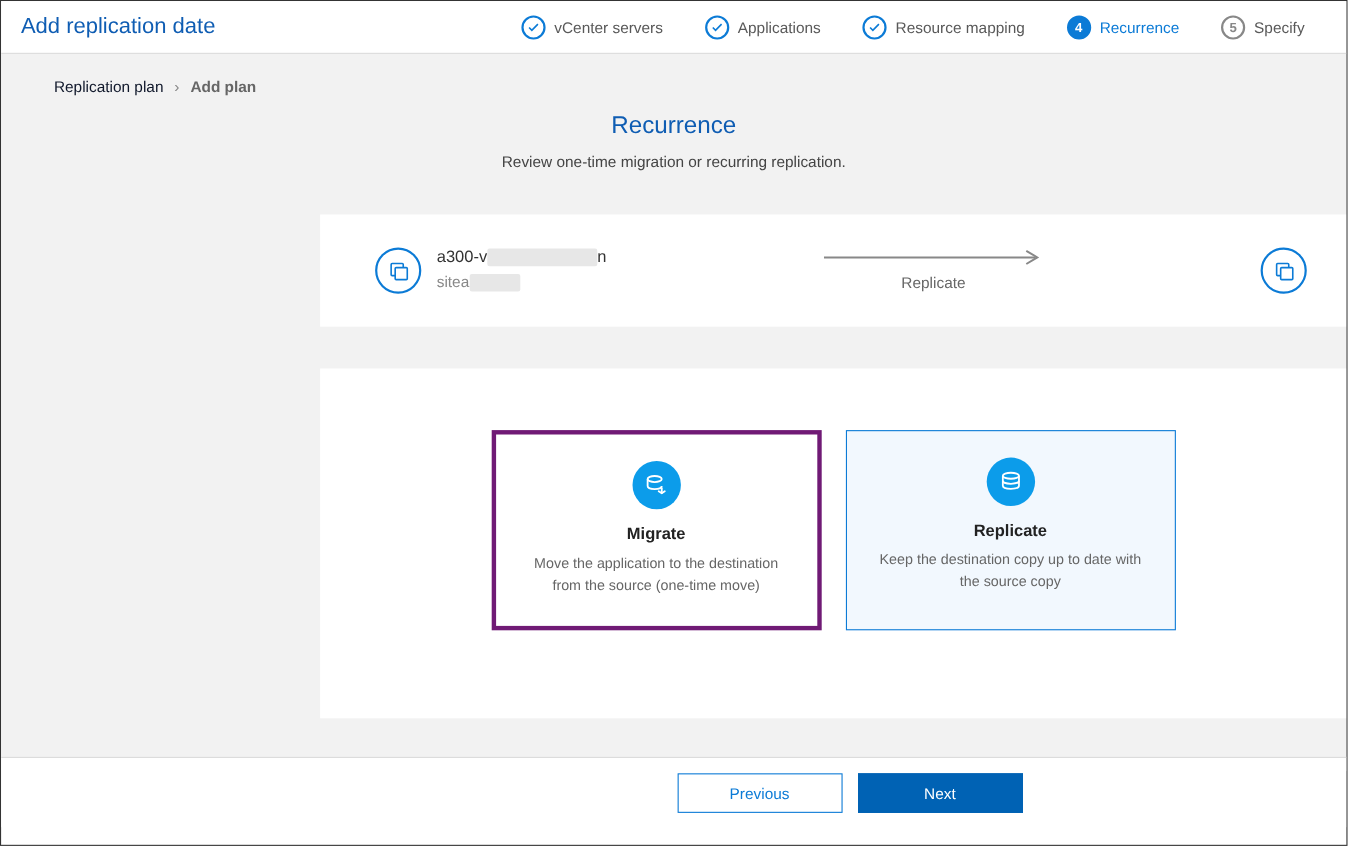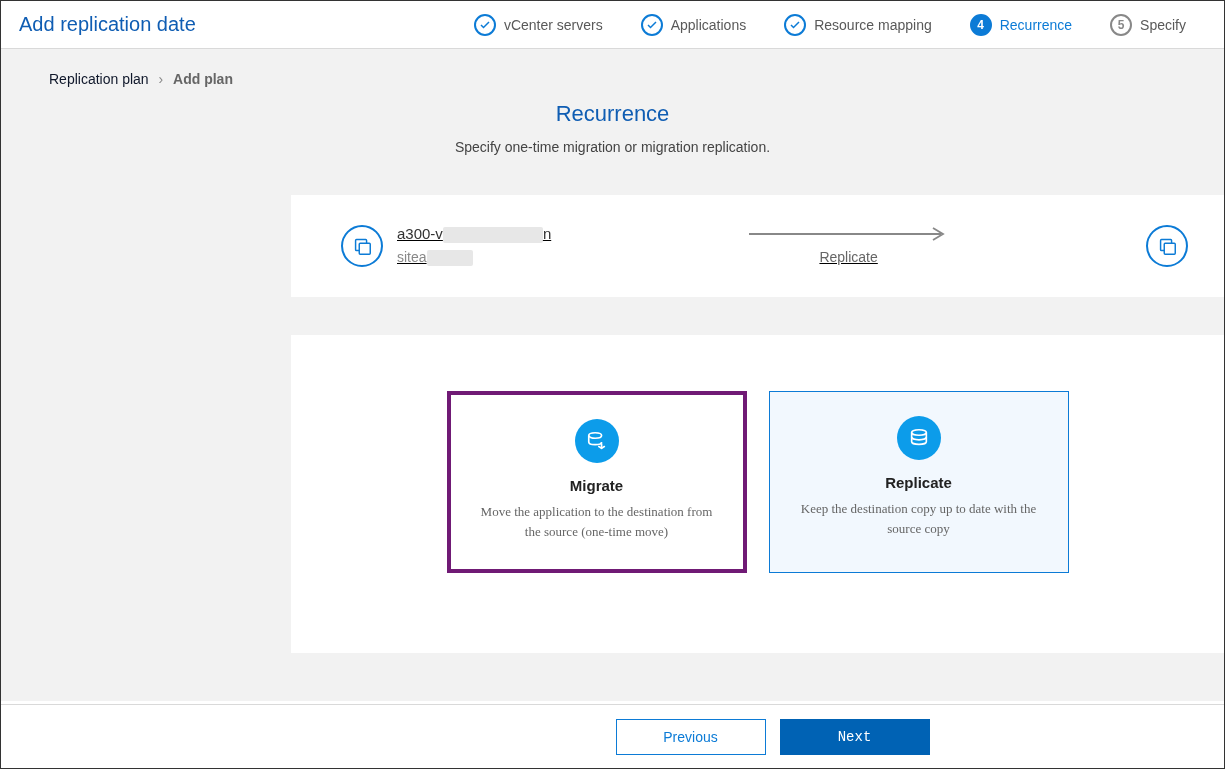--- a/index.html
+++ b/index.html
@@ -94,21 +94,20 @@
       text-align: center;
       font-size: 14px;
       color: #444;
       margin-top: 12px;
       margin-bottom: 40px;
     }
     .card {
       background: #fff;
       margin: 0 0 38px 290px;
       padding: 30px 36px 30px 50px;
-      text-decoration: underline;
     }
     .sites-row {
       display: flex;
       align-items: center;
       justify-content: space-between;
     }
     .site {
       display: flex;
       align-items: flex-start;
       gap: 14px;
@@ -157,24 +156,24 @@
     }
     .opt-icon {
       width: 44px; height: 44px;
       background: #0c9cea;
       border-radius: 50%;
       margin: 0 auto 14px;
       display: flex; align-items: center; justify-content: center;
       color: #fff;
     }
     .opt-title { font-size: 15px; font-weight: 600; color: #222; margin-bottom: 8px; }
-    .opt-desc { font-size: 13px; color: #666; line-height: 1.5; font-family: Liberation Serif, serif; }
+    .opt-desc { font-size: 13px; color: #666; line-height: 1.5; }
     .footer {
       position: absolute;
-      bottom: 0; left: 0; right: 0;
+      bottom: 16px; left: 0; right: 0;
       height: 64px;
       border-top: 1px solid #d9d9d9;
       background: #fff;
       display: flex;
       align-items: center;
       justify-content: center;
       gap: 14px;
       padding-left: 320px;
     }
     .btn {
@@ -186,21 +185,20 @@
     }
     .btn-secondary {
       background: #fff;
       border: 1px solid #0c7bd6;
       color: #0c7bd6;
     }
     .btn-primary {
       background: #0062b4;
       border: 1px solid #0062b4;
       color: #fff;
-      font-family: Liberation Mono, monospace;
     }
   </style>
 </head>
 <body>
 
 <div class="header">
   <div class="header-title">Add replication date</div>
   <div class="stepper">
     <div class="step done">
       <span class="step-icon">
@@ -238,21 +236,21 @@
 </div>
 
 <div class="content-bg">
   <div class="breadcrumb">
     <a href="#">Replication plan</a>
     <span class="sep">›</span>
     <span class="current">Add plan</span>
   </div>
 
   <h2 class="section-title">Recurrence</h2>
-  <p class="section-sub">Specify one-time migration or migration replication.</p>
+  <p class="section-sub">Review one-time migration or recurring replication.</p>
 
   <div class="card">
     <div class="sites-row">
       <div class="site">
         <span class="site-icon">
           <svg width="22" height="22" viewBox="0 0 24 24" fill="none" stroke="currentColor" stroke-width="1.6">
             <rect x="5" y="5" width="12" height="12" rx="1"></rect>
               <rect x="9" y="9" width="12" height="12" rx="1" fill="#fff"></rect>
           </svg>
         </span>

